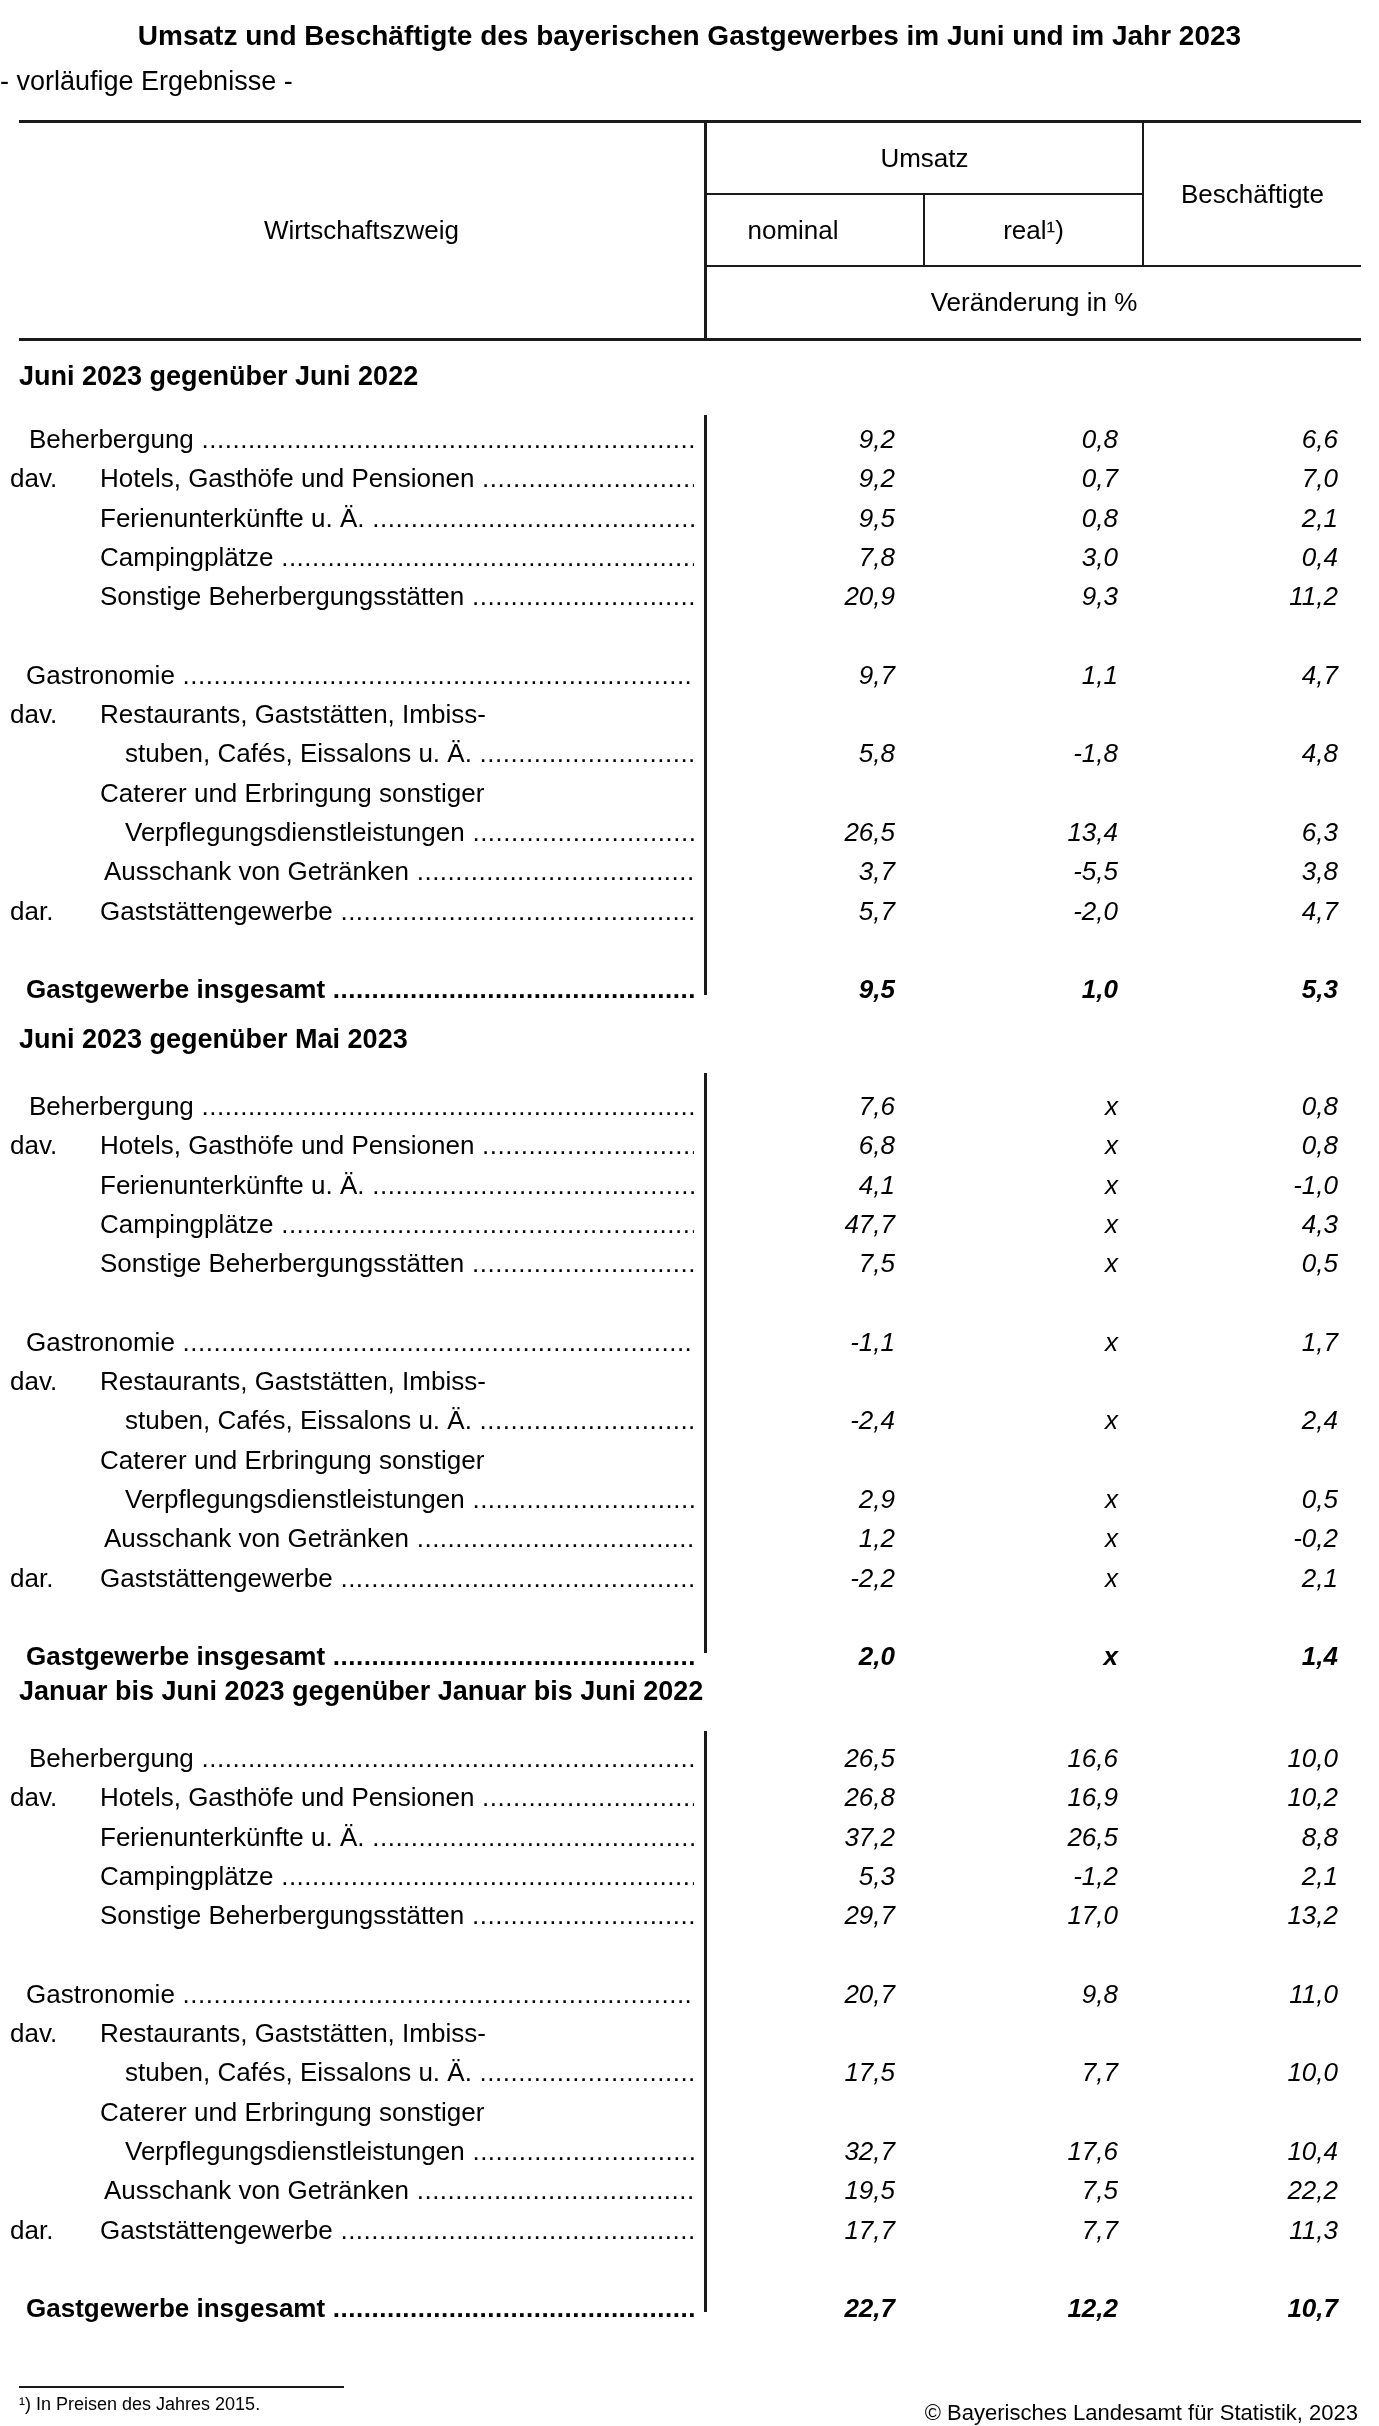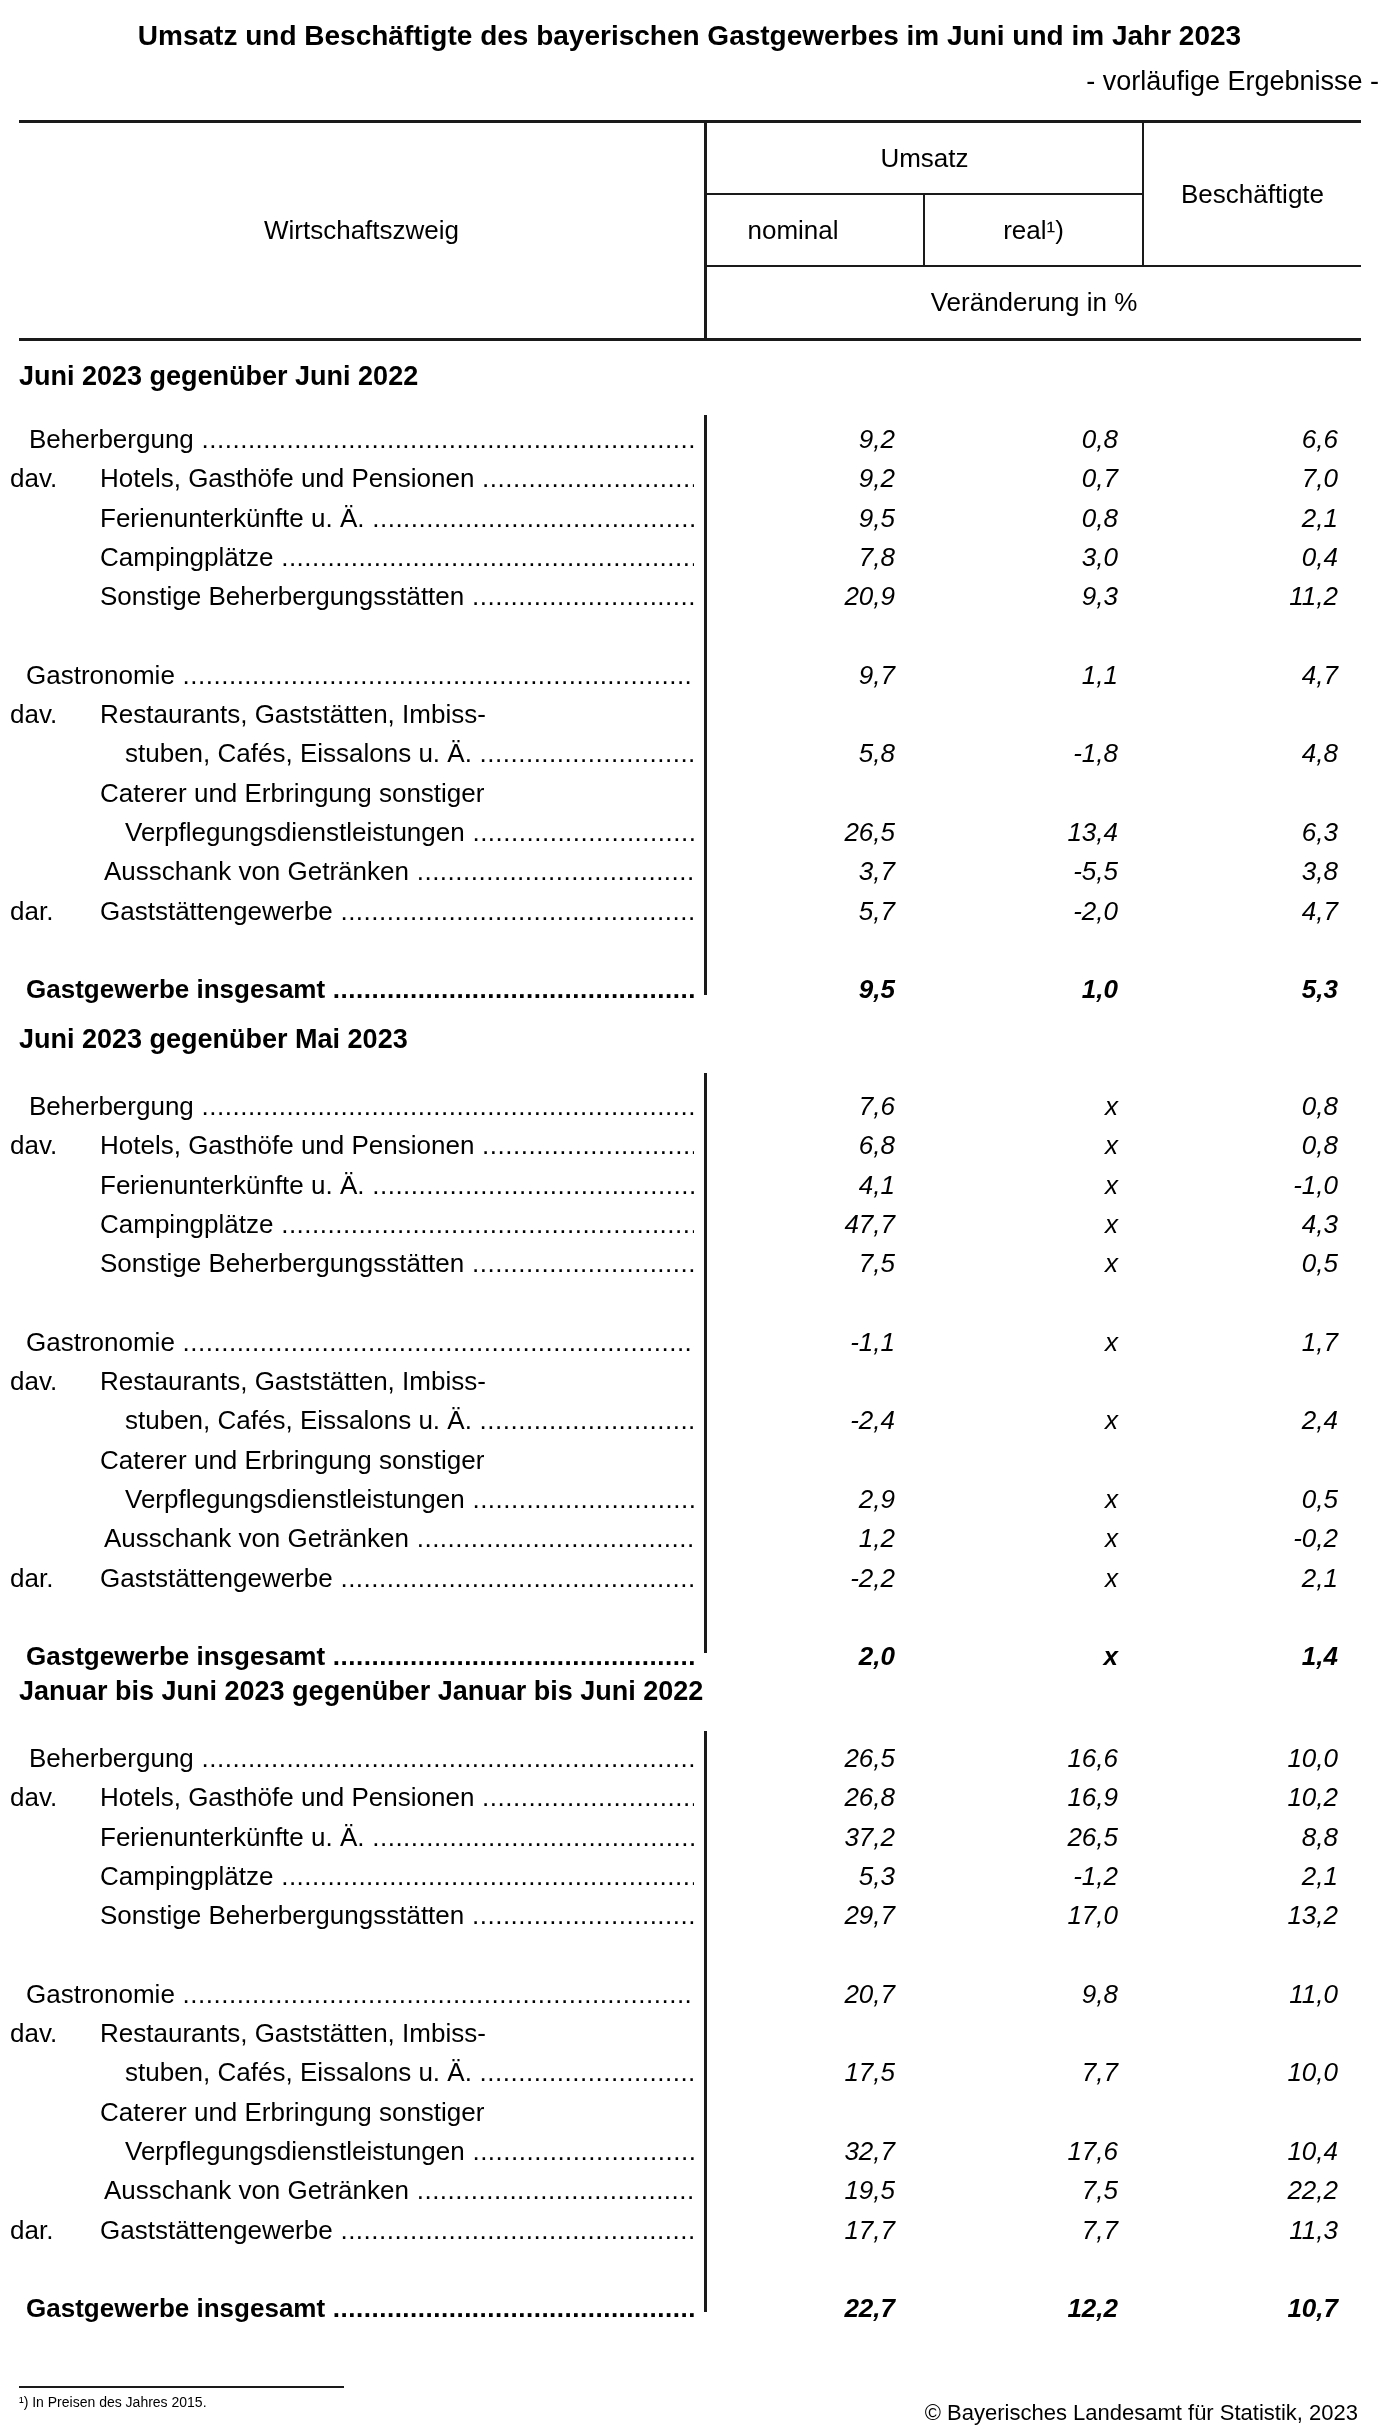--- a/index.html
+++ b/index.html
@@ -1,39 +1,39 @@
 <!DOCTYPE html>
 <html><head>
 <meta charset="utf-8">
 <style>
   html, body { margin:0; padding:0; background:#ffffff; }
   body { width:1379px; height:2426px; position:relative; overflow:hidden;
          font-family:"Liberation Sans", sans-serif; color:#000; }
   .abs { position:absolute; }
   .title { left:0; width:1379px; top:20px; text-align:center; font-weight:bold; font-size:28px; }
-  .subtitle { left:0; width:1379px; top:66px; text-align:right; font-size:27px; }
+  .subtitle { left:0; width:1379px; top:66px; text-align:left; font-size:27px; }
   .hline { position:absolute; background:#1a1a1a; }
   .vline { position:absolute; background:#1a1a1a; width:3px; }
   .hdr { position:absolute; font-size:26px; text-align:center; display:flex; align-items:center; justify-content:center; }
   .sec-head { position:absolute; left:19px; width:1342px; text-align:left; font-weight:bold; font-size:27px; }
   .row { position:absolute; left:0; width:1379px; height:39px; font-size:26px; line-height:39px; }
   .row .prefix { position:absolute; left:10px; }
   .row .label { position:absolute; left:26px; width:668px; white-space:nowrap; overflow:hidden; }
   .row .label.ind1 { left:100px; width:594px; }
   .row .label.ind2 { left:125px; width:569px; }
   .row .label.ind1b { left:104px; width:590px; }
   .row .label.top { left:29px; width:665px; }
   .row .label.dots::after { content:" ........................................................................................................................"; letter-spacing:0.5px; }
   .row .num { position:absolute; width:140px; text-align:right; font-style:italic; }
   .row .n1 { left:755px; }
   .row .n2 { left:978px; }
   .row .n3 { left:1198px; }
   .row.bold { font-weight:bold; }
   .footnote-rule { position:absolute; left:19px; top:2386px; width:325px; height:2px; background:#1a1a1a; }
-  .footnote { position:absolute; left:19px; top:2394px; font-size:14px; }
+  .footnote { position:absolute; left:19px; top:2394px; font-size:18px; }
   .copyright { position:absolute; right:21px; top:2400px; font-size:22px; }
 </style>
 </head>
 <body>
 
 <div class="abs title">Umsatz und Beschäftigte des bayerischen Gastgewerbes im Juni und im Jahr 2023</div>
 <div class="abs subtitle">- vorläufige Ergebnisse -</div>
 
 <div class="hline" style="left:19px; top:120px; width:1342px; height:3px;"></div>
 <div class="hline" style="left:705px; top:193px; width:438px; height:2px;"></div>

